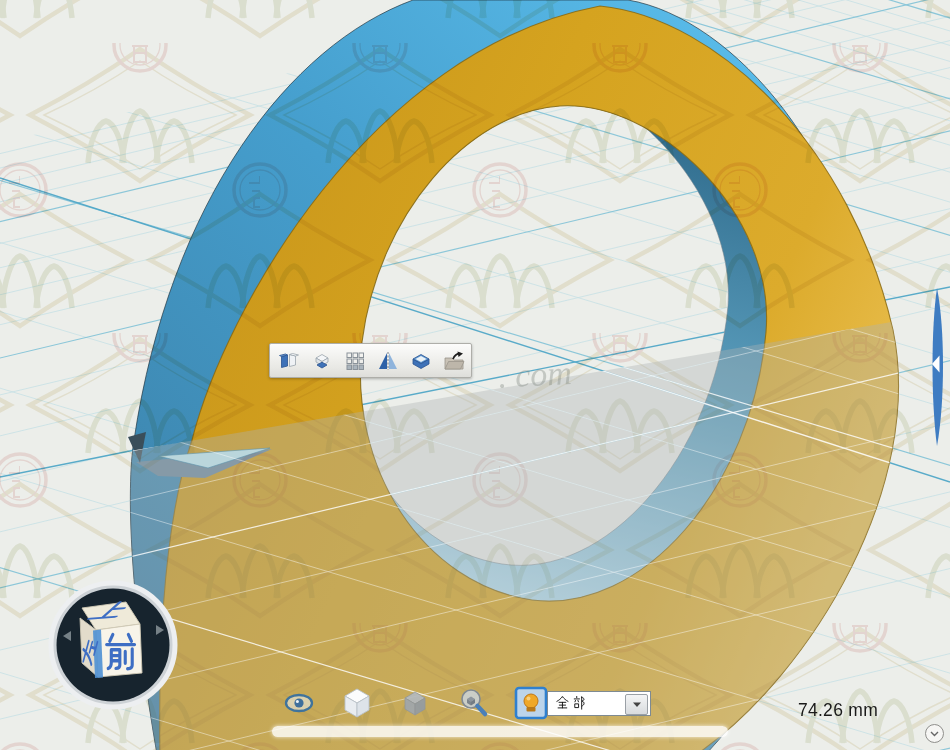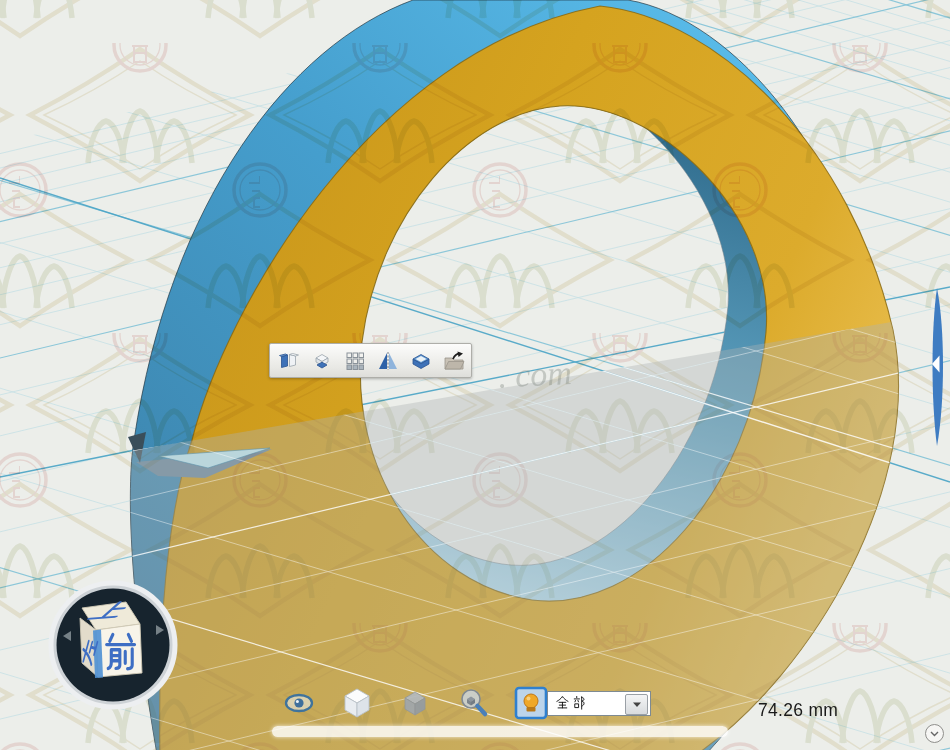--- a/index.html
+++ b/index.html
@@ -38,21 +38,21 @@
   }
 
   .hint-bar{
     position:absolute;left:272px;top:726px;width:456px;height:11px;border-radius:6px;
     background:rgba(255,255,255,.82);
     box-shadow:0 0 4px rgba(255,255,255,.8);
   }
 
   .measure{
     position:absolute;right:32px;top:700px;width:160px;height:22px;
-    text-align:left;font-size:17.5px;color:#1A1A1A;letter-spacing:.3px;
+    text-align:center;font-size:17.5px;color:#1A1A1A;letter-spacing:.3px;
   }
   .measure-btn{
     position:absolute;right:6px;top:724px;width:17px;height:17px;border-radius:50%;
     background:#F6F6F4;border:1px solid #8F8F8C;
     display:flex;align-items:center;justify-content:center;
   }
   .measure-btn svg{display:block}
 
   .viewcube{position:absolute;left:47px;top:580px;width:134px;height:134px;}
   .panel-handle{position:absolute;left:924px;top:284px;width:26px;height:170px;}

